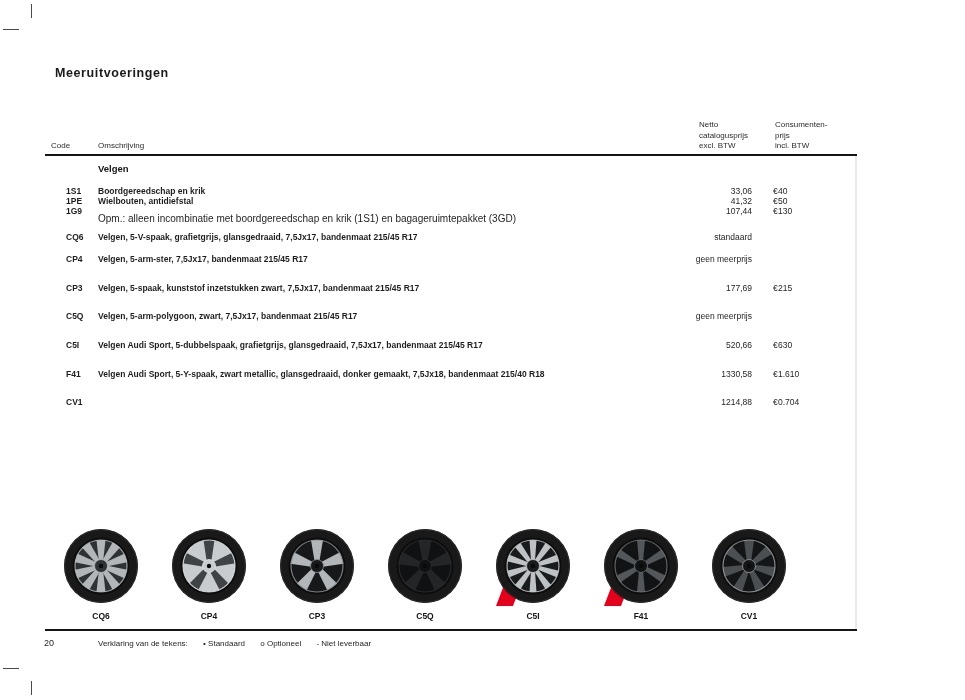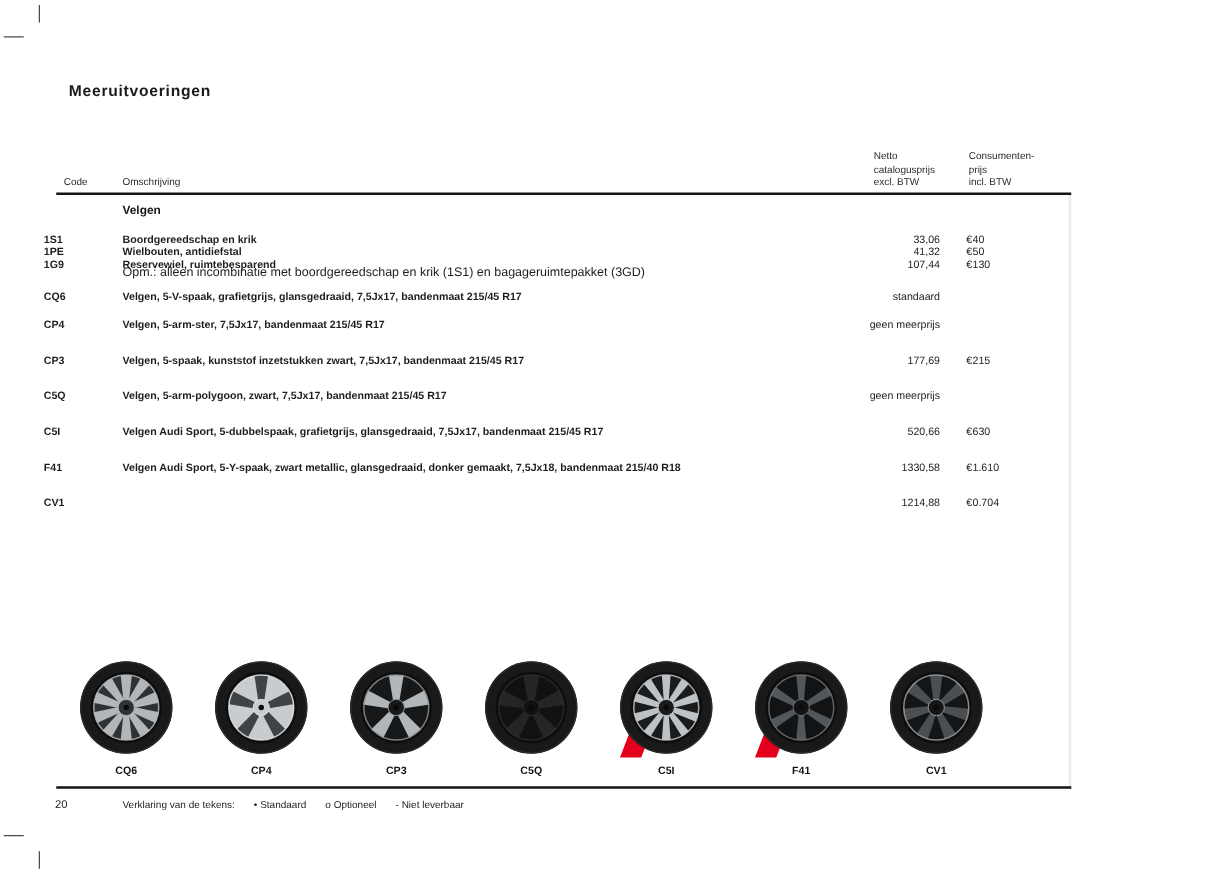--- a/index.html
+++ b/index.html
@@ -24,21 +24,21 @@
           transform-origin:0 0;transform:rotate(-90deg);}
   .vlabel-a{left:859px;top:152px;}
   .vlabel-b{left:879px;top:152px;}
   .rule{position:absolute;left:45px;width:873px;height:2px;background:#151515;}
   .rule-head{top:154px;}
   .rule-foot{top:629px;height:1.5px;}
   .section-title{position:absolute;left:98px;top:163px;font-size:9.5px;font-weight:700;color:#151515;}
   
   .row{position:absolute;left:0;width:965px;height:11px;font-size:8.5px;line-height:11px;color:#1e1e1e;}
   .row span{position:absolute;top:0;}
-  .c-code{left:35px;font-weight:700;}
+  .c-code{left:66px;font-weight:700;}
   .c-desc{left:98px;width:545px;font-weight:700;white-space:nowrap;}
   .c-netto{left:632px;width:120px;text-align:right;}
   .c-cur{left:773px;}
   .c-cons{left:778px;width:67px;text-align:left;}
   .c-adv{left:855px;width:17px;text-align:center;font-weight:700;}
   .c-s{left:872px;width:21px;text-align:center;font-weight:700;}
   .note-line{position:absolute;left:98px;top:213px;font-size:10px;color:#1e1e1e;}
   
   .wheel-fig{position:absolute;top:523px;width:86px;height:86px;}
   .wheel-label{position:absolute;top:611px;width:86px;text-align:center;font-size:8.5px;font-weight:700;color:#151515;}
@@ -94,21 +94,20 @@
     <span class="c-code">1PE</span>
     <span class="c-desc">Wielbouten, antidiefstal</span>
     <span class="c-netto">41,32</span>
     <span class="c-cur">€</span>
     <span class="c-cons">50</span>
     <span class="c-adv">o</span>
     <span class="c-s">o</span>
   </div>
   <div class="row" style="top:206px">
     <span class="c-code">1G9</span>
-    <span class="c-desc">Reservewiel, ruimtebesparend</span>
     <span class="c-netto">107,44</span>
     <span class="c-cur">€</span>
     <span class="c-cons">130</span>
     <span class="c-adv">o</span>
     <span class="c-s">o</span>
   </div>
   <div class="note-line">Opm.: alleen incombinatie met boordgereedschap en krik (1S1) en bagageruimtepakket (3GD)</div>
 
   <div class="row" style="top:232px">
     <span class="c-code">CQ6</span>

